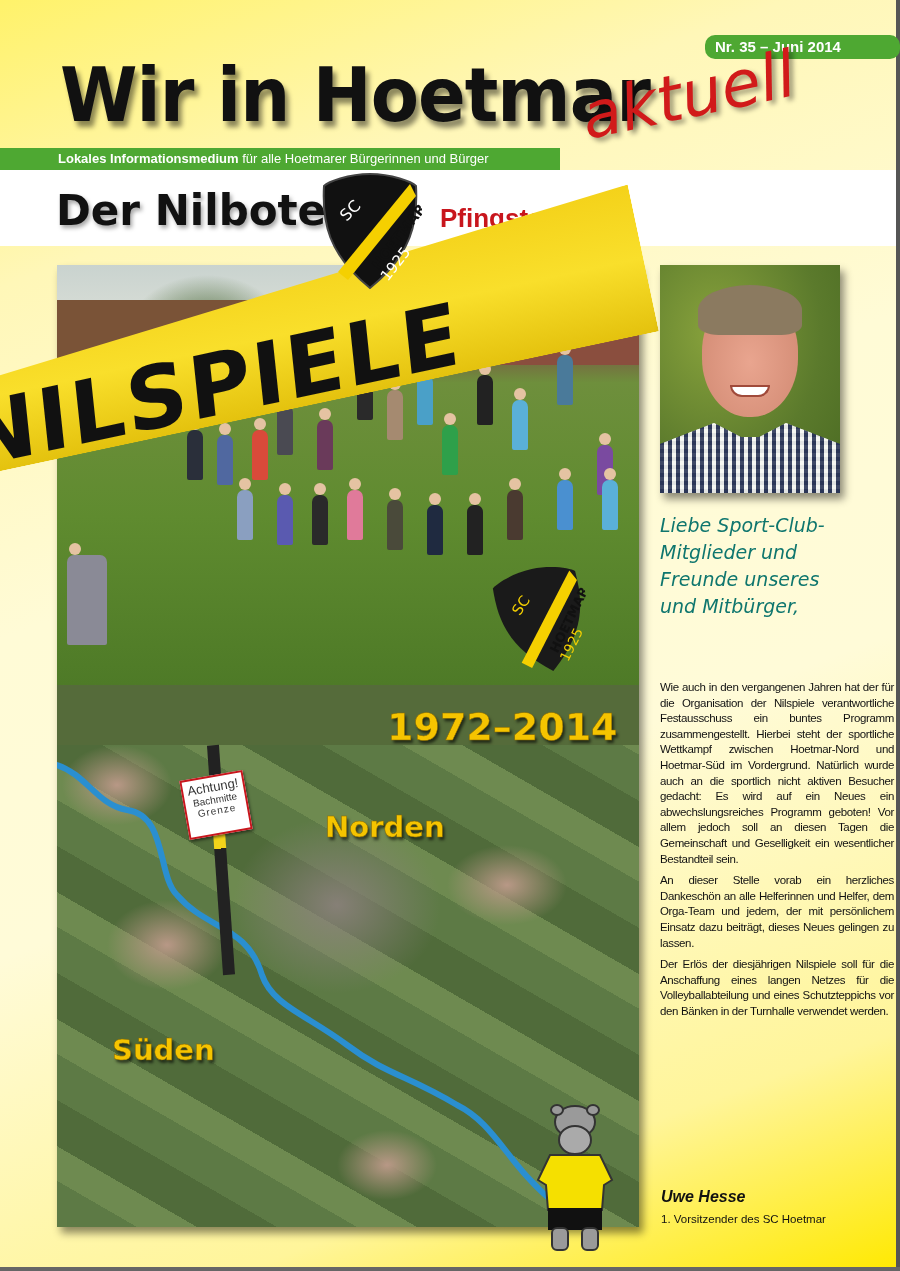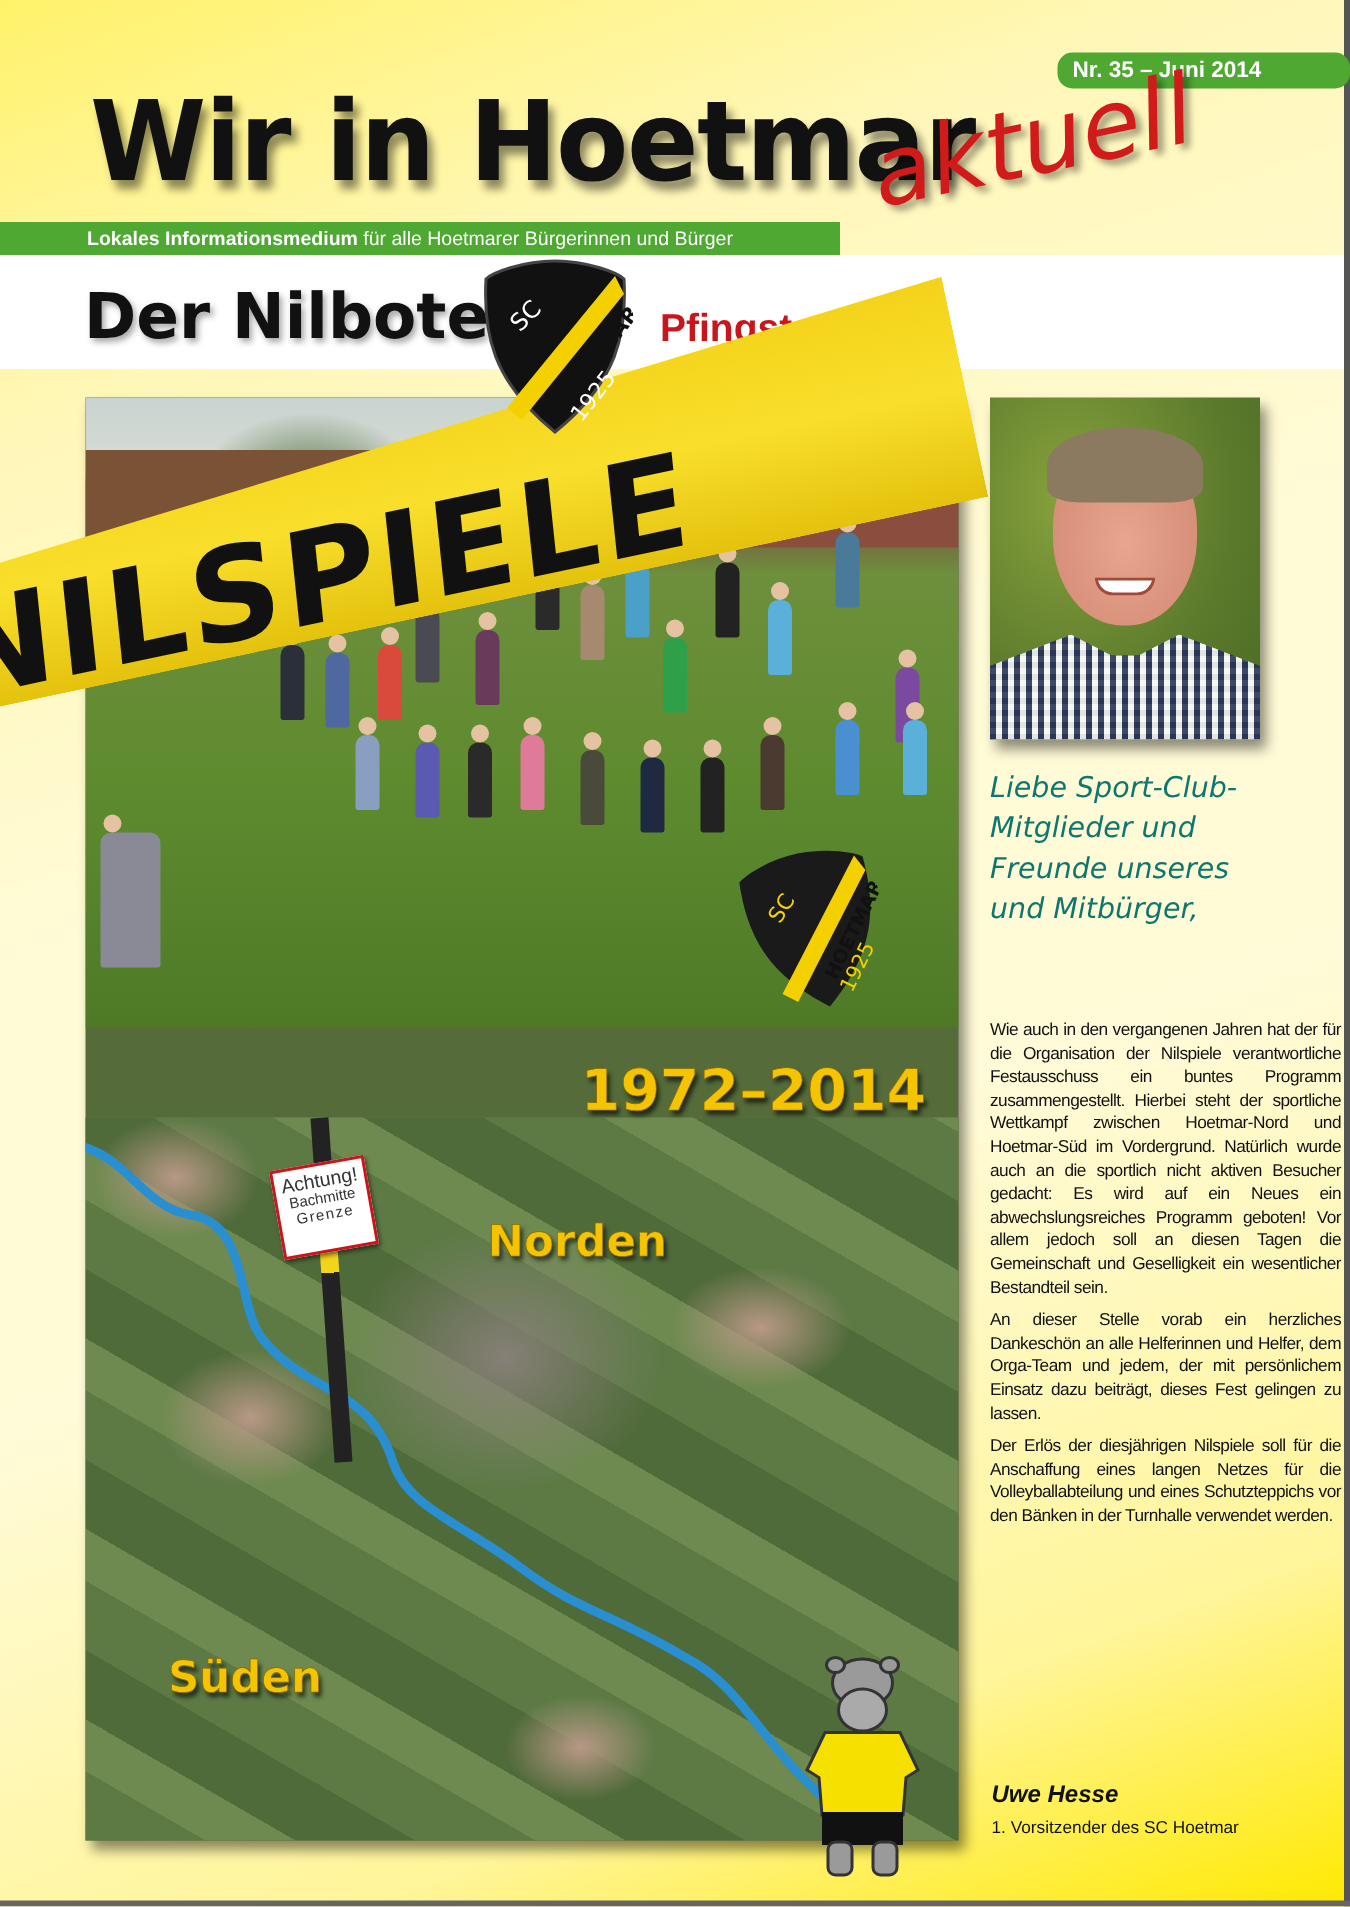--- a/index.html
+++ b/index.html
@@ -116,21 +116,21 @@
     position: absolute; left: 158px; top: 480px; width: 12px; height: 230px;
     background: linear-gradient(180deg, #222 0 20%, #f2d41a 20% 45%, #222 45% 100%);
     transform: rotate(-4deg); z-index: 2;
   }
   .region-label {
     position: absolute; font-size: 29px; font-weight: bold; color: #f5c400;
     text-shadow: 2px 3px 3px rgba(0,0,0,0.6); font-family: "DejaVu Sans", sans-serif;
     -webkit-text-stroke: 0.5px #8a6a00;
   }
   .region-north { left: 268px; top: 545px; }
-  .region-south { left: 55px; top: 836px; }
+  .region-south { left: 55px; top: 768px; }
   .mascot { position: absolute; left: 532px; top: 1100px; width: 86px; height: 160px; z-index: 10; }
 
   
   .portrait {
     position: absolute; left: 660px; top: 265px; width: 180px; height: 228px;
     box-shadow: 4px 6px 8px rgba(0,0,0,0.45); overflow: hidden;
     background: radial-gradient(ellipse at 30% 30%, #88a23c 0%, #5b7a2c 60%, #4a6a22 100%);
   }
   .portrait .head {
     position: absolute; left: 42px; top: 30px; width: 96px; height: 122px; border-radius: 46% 46% 48% 48%;
@@ -277,18 +277,18 @@
 
 <div class="letter-heading">
   <span>Liebe Sport-Club-</span>
   <span>Mitglieder und</span>
   <span>Freunde unseres</span>
   <span>und Mitbürger,</span>
 </div>
 
 <div class="letter-body">
   <p>Wie auch in den vergangenen Jahren hat der für die Organisation der Nilspiele verantwortliche Festausschuss ein buntes Programm zusammengestellt. Hierbei steht der sportliche Wettkampf zwischen Hoetmar-Nord und Hoetmar-Süd im Vordergrund. Natürlich wurde auch an die sportlich nicht aktiven Besucher gedacht: Es wird auf ein Neues ein abwechslungsreiches Programm geboten! Vor allem jedoch soll an diesen Tagen die Gemeinschaft und Geselligkeit ein wesentlicher Bestandteil sein.</p>
-  <p>An dieser Stelle vorab ein herzliches Dankeschön an alle Helferinnen und Helfer, dem Orga-Team und jedem, der mit persönlichem Einsatz dazu beiträgt, dieses Fest gelingen zu lassen.</p>
+  <p>An dieser Stelle vorab ein herzliches Dankeschön an alle Helferinnen und Helfer, dem Orga-Team und jedem, der mit persönlichem Einsatz dazu beiträgt, dieses Neues gelingen zu lassen.</p>
   <p>Der Erlös der diesjährigen Nilspiele soll für die Anschaffung eines langen Netzes für die Volleyballabteilung und eines Schutzteppichs vor den Bänken in der Turnhalle verwendet werden.</p>
 </div>
 
 <div class="signature-name">Uwe Hesse</div>
 <div class="signature-role">1. Vorsitzender des SC Hoetmar</div>
 
 </body></html>

